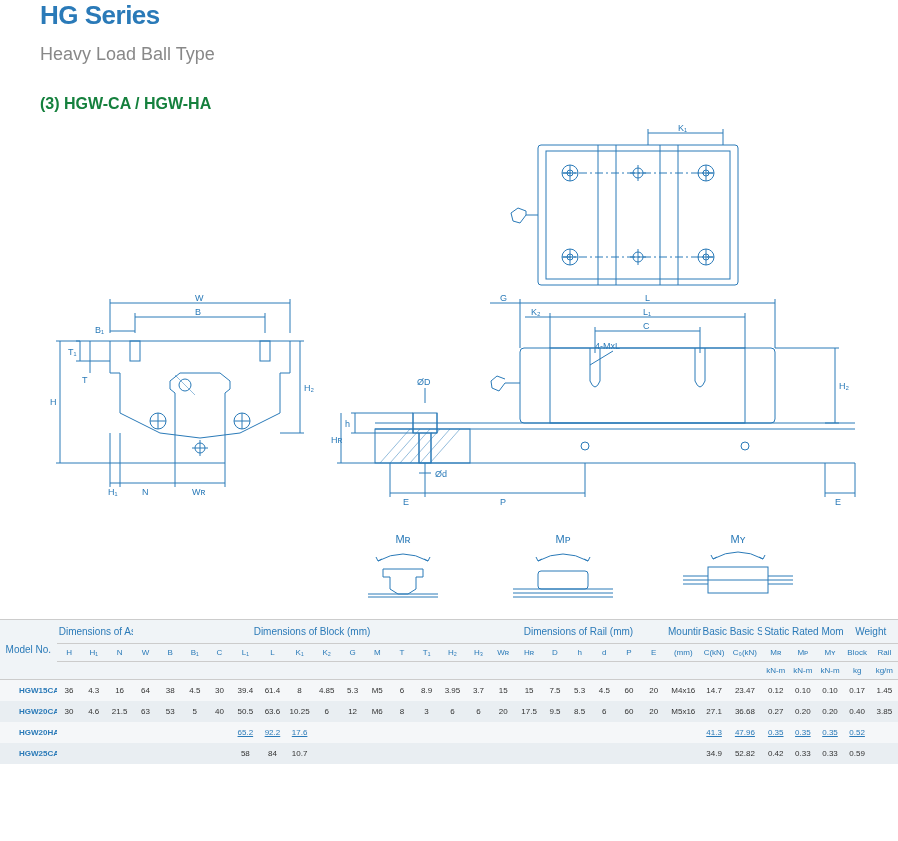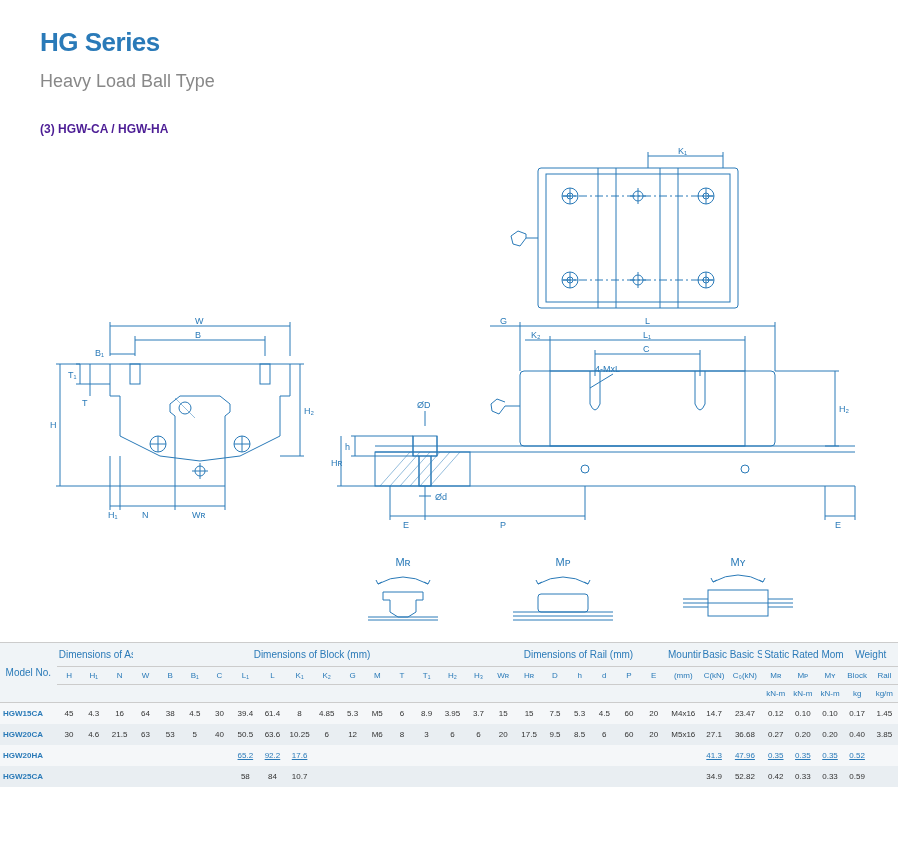--- a/index.html
+++ b/index.html
@@ -1,40 +1,40 @@
 <!DOCTYPE html>
 <html><head>
 <meta charset="utf-8">
 <style>
 * { box-sizing: border-box; margin: 0; padding: 0; }
 body { font-family: Arial, Helvetica, sans-serif; width: 898px; background: #fff; color: #333; }
 .page { padding: 0; }
-.header { padding: 27px 40px 0; }
+.header { padding: 0 40px 0; }
 .title { color: #2a7ab8; font-size: 26px; font-weight: bold; letter-spacing: -0.5px; }
 .subtitle { color: #888; font-size: 18px; margin-top: 13px; }
-.section-label { color: #4c1d95; font-size: 12px; font-weight: bold; margin: 30px 0 10px 40px; }
+.section-label { color: #15803d; font-size: 16px; font-weight: bold; margin: 30px 0 10px 40px; }
 .diagrams { display: flex; flex-direction: column; padding: 0 40px; }
 .diagram-row { display: flex; justify-content: flex-start; align-items: flex-start; }
 .diagram-top { display: flex; justify-content: flex-end; padding-right: 80px; }
 .dim-label { font-size: 9px; fill: #2a7ab8; color: #2a7ab8; font-family: Arial; }
 svg { display: block; }
 svg line, svg rect, svg path, svg circle, svg polyline { stroke: #2a7ab8; fill: none; }
 .moment-row { display: flex; justify-content: flex-end; gap: 60px; padding: 10px 60px 20px 0; }
 .moment-item { text-align: center; }
 .moment-label { font-size: 11px; color: #2a7ab8; margin-bottom: 4px; }
 .table-wrap { overflow: auto; width: 898px; }
 table { border-collapse: collapse; width: 898px; font-size: 9px; table-layout: fixed; }
 th, td { text-align: center; padding: 2px 1px; border: none; white-space: nowrap; overflow: hidden; }
 thead { background: #f0f4f7; }
 thead th { color: #2a7ab8; font-weight: normal; vertical-align: middle; border-top: 1px solid #ccc; border-bottom: 1px solid #ccc; font-size: 9px; }
 thead tr.group-row th { font-size: 10px; padding: 6px 2px; }
 thead tr.sub-row th { font-size: 8px; padding: 4px 1px; }
 tbody td { background: #f5f7f9; color: #333; padding: 6px 1px; font-size: 8px; }
 tbody tr:nth-child(even) td { background: #e9eef2; }
-tbody td.model { color: #2a7ab8; text-align: left; padding-left: 3px; font-weight: bold; font-size: 8px; }
+tbody td.model { color: #2a7ab8; text-align: left; padding-left: 19px; font-weight: bold; font-size: 8px; }
 tbody td.hl { color: #2a7ab8; text-decoration: underline; }
 .col-model{width:46px}.col-n{width:20px}.col-wide{width:28px}.col-v{width:22px}
 </style>
 </head>
 <body>
 <div class="page">
 
 <div class="header">
   <div class="title">HG Series</div>
   <div class="subtitle">Heavy Load Ball Type</div>
@@ -414,21 +414,21 @@
             <th>kN-m</th>
             <th>kN-m</th>
             <th>kN-m</th>
             <th>kg</th>
             <th>kg/m</th>
           </tr>
 </thead>
 <tbody id="tbody">
           <tr>
             <td class="model">HGW15CA</td>
-            <td>45</td>
+            <td>36</td>
             <td>4.3</td>
             <td>16</td>
             <td>64</td>
             <td>38</td>
             <td>4.5</td>
             <td>30</td>
             <td>39.4</td>
             <td>61.4</td>
             <td>8</td>
             <td>4.85</td>

